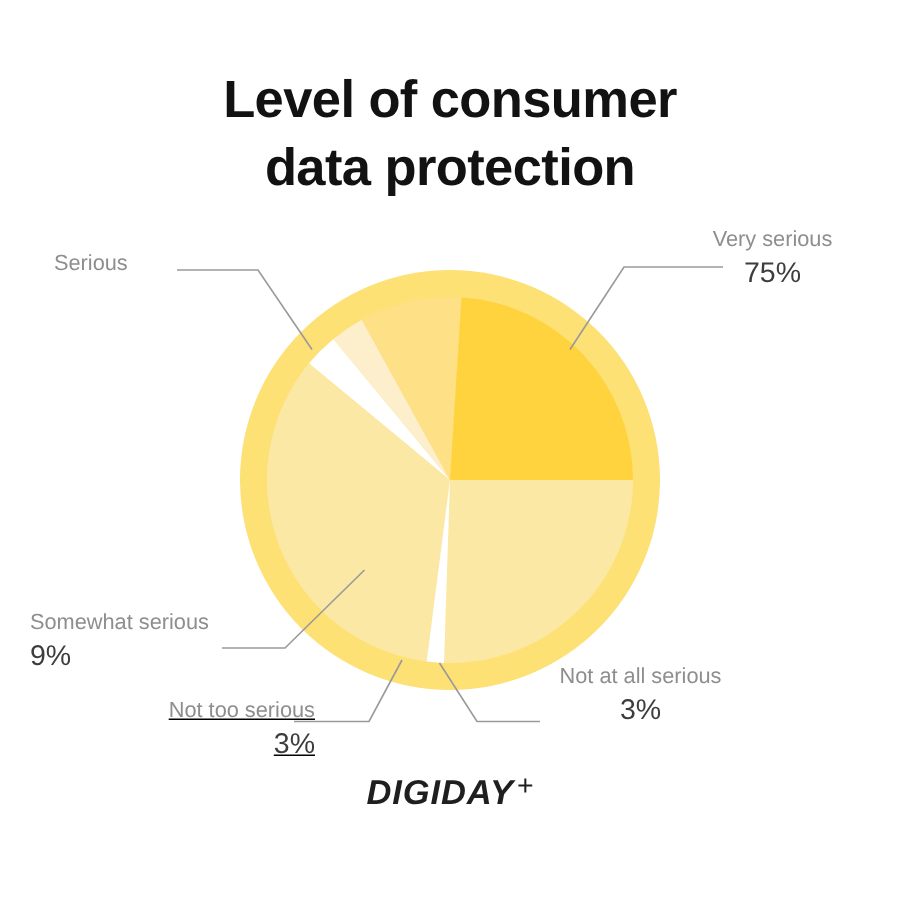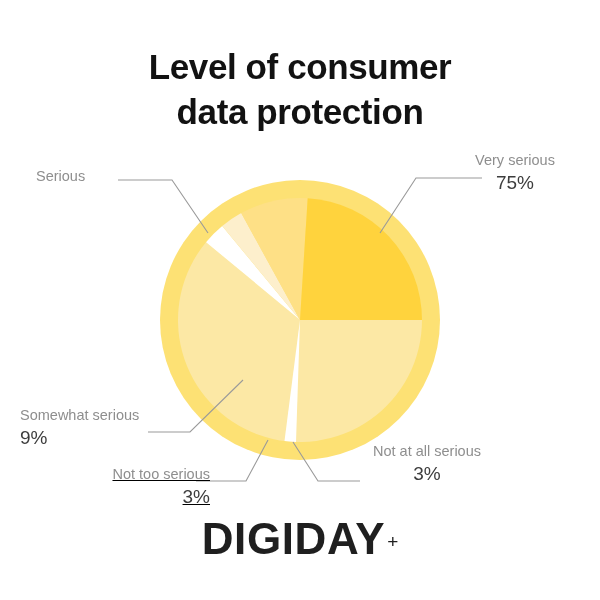--- a/index.html
+++ b/index.html
@@ -79,23 +79,24 @@
     position: absolute;
     left: 0;
     top: 514px;
     width: 600px;
     text-align: center;
     color: #1f1f1f;
   }
   .logo .word {
     font-family: "Liberation Sans", sans-serif;
     font-weight: bold;
-    font-size: 44px;
+    font-size: 23px;
     letter-spacing: 0.6px;
     vertical-align: baseline;
+    font-style: italic;
   }
   .logo .plus {
     font-family: "Liberation Sans", sans-serif;
     font-weight: normal;
     font-size: 19px;
     vertical-align: super;
     margin-left: 2px;
   }
 </style>
 </head>

